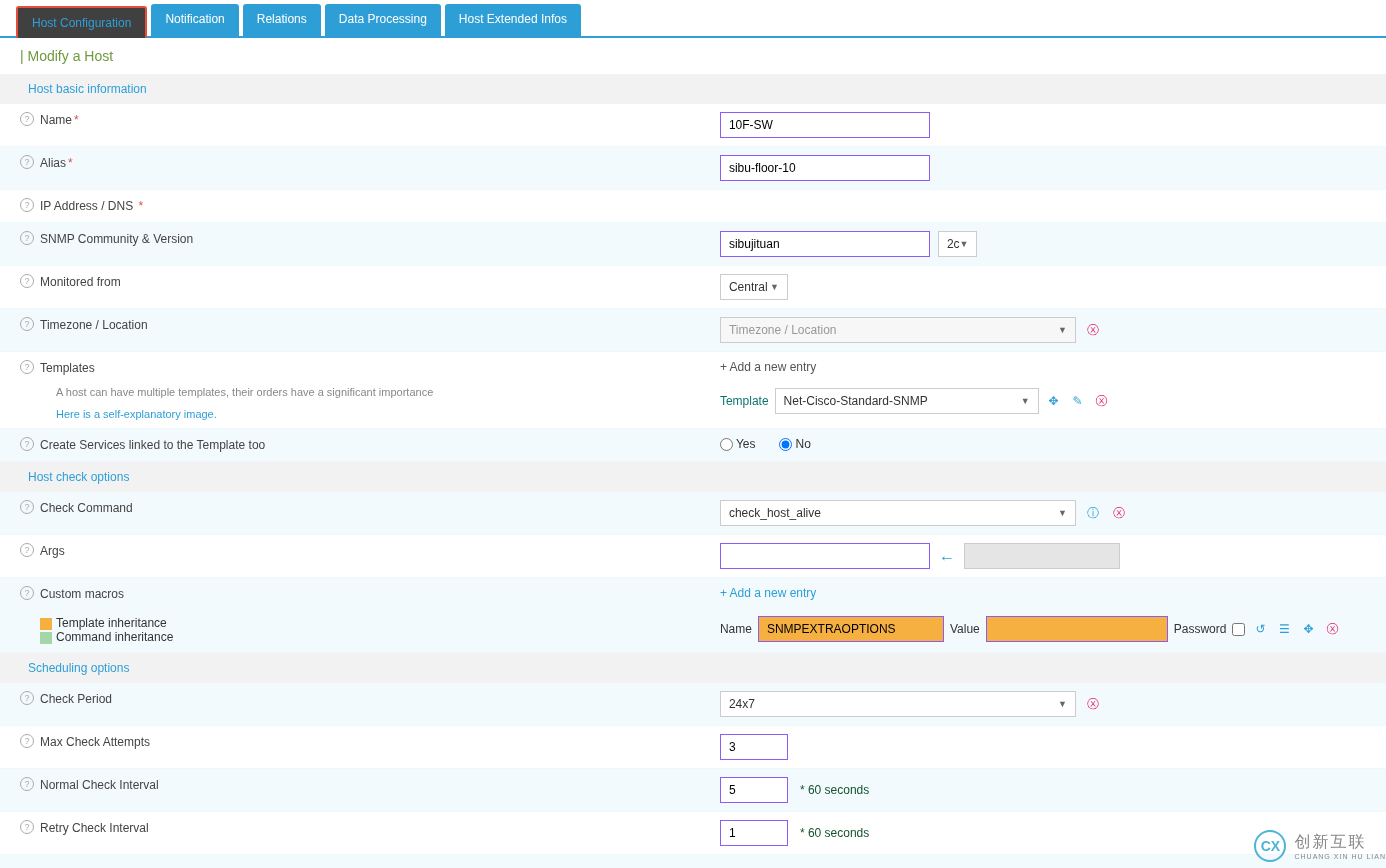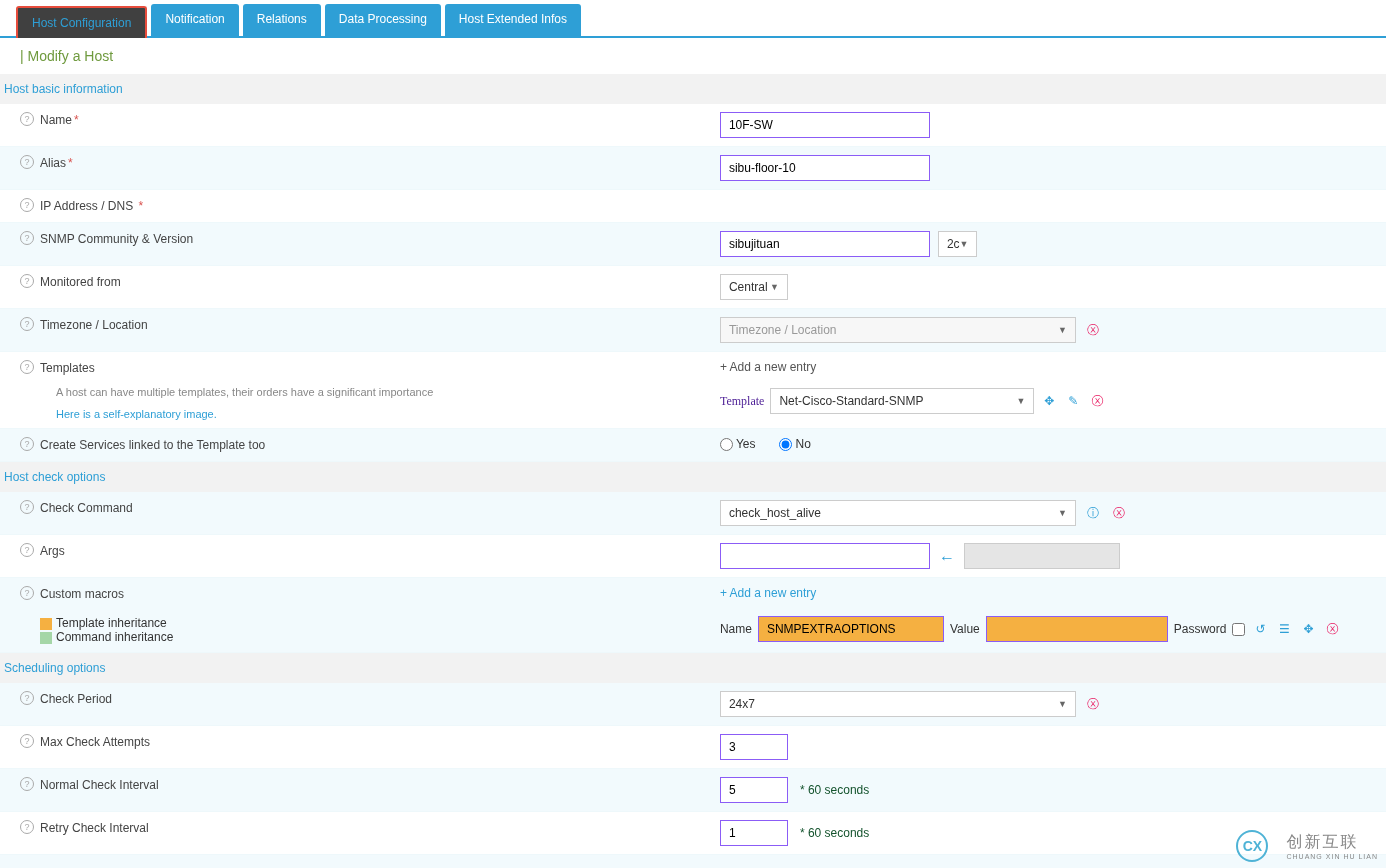--- a/index.html
+++ b/index.html
@@ -4,21 +4,21 @@
   <style>
     * { box-sizing: border-box; margin: 0; padding: 0; }
     body { font-family: Arial, sans-serif; font-size: 12px; color: #333; background: #fff; }
     
     .tabs { display: flex; gap: 4px; padding: 4px 16px 0; border-bottom: 2px solid #2e9fd6; }
     .tab { padding: 8px 14px; background: #2e9fd6; color: #fff; cursor: pointer; border-radius: 3px 3px 0 0; font-size: 12px; }
     .tab.active { background: #404040; color: #2e9fd6; border: 2px solid #e74c3c; border-bottom: none; position: relative; top: 2px; }
     
     .page-title { padding: 10px 20px; color: #6f9a3e; font-size: 14px; }
     
-    .section-header { padding: 8px 4px; color: #2e9fd6; font-size: 12px; background: #f2f2f2; }
+    .section-header { padding: 8px 28px; color: #2e9fd6; font-size: 12px; background: #f2f2f2; }
     
     .form-row { display: flex; align-items: flex-start; padding: 8px 20px; border-bottom: 1px solid #eef8fb; }
     .form-row:nth-child(odd) { background: #f2fafd; }
     .label-col { width: 52%; display: flex; align-items: flex-start; gap: 6px; }
     .field-col { flex: 1; display: flex; align-items: center; gap: 8px; flex-wrap: wrap; }
     
     .help-icon { display: inline-flex; justify-content: center; align-items: center; width: 14px; height: 14px; border: 1px solid #aaa; border-radius: 50%; color: #aaa; font-size: 9px; cursor: help; }
     .label-text { color: #444; line-height: 16px; }
     .required { color: #d9534f; margin-left: 2px; }
     .sub-text { color: #888; font-size: 11px; margin-top: 4px; margin-left: 36px; }
@@ -45,37 +45,37 @@
     .icon-move { color: #2e9fd6; }
     .icon-edit { color: #2e9fd6; }
     .icon-arrow-left { color: #2e9fd6; font-size: 16px; font-weight: bold; }
     .icon-reset-hist { color: #2e9fd6; }
     .icon-list { color: #2e9fd6; }
     
     .add-entry { color: #2e9fd6; cursor: pointer; font-size: 12px; }
     .add-entry.dark { color: #555; }
     
     .tmpl-row { display: flex; align-items: center; gap: 6px; margin-top: 6px; }
-    .tmpl-label { color: #4c1d95; font-family: Liberation Serif, serif; }
+    .tmpl-label { color: #0f766e; }
     .tmpl-select { width: 264px; }
     
     .macro-row { display: flex; align-items: center; gap: 6px; }
     .macro-input { background: #f5b041; border: 1px solid #e08e0b; }
     .macro-name { width: 186px; }
     .macro-value { width: 182px; }
     
     .swatch { display: inline-block; width: 12px; height: 12px; margin-right: 4px; vertical-align: middle; }
     .swatch-orange { background: #f5b041; }
     .swatch-green { background: #a5d6a7; }
     
     .disabled-box { background: #e5e5e5; border: 1px solid #ccc; width: 156px; height: 26px; }
     
     .suffix { color: #14532d; margin-left: 4px; }
     
-    .watermark { position: fixed; right: 8px; bottom: 6px; display: flex; align-items: center; gap: 18px; color: #888; }
+    .watermark { position: fixed; right: 0; bottom: 6px; display: flex; align-items: center; gap: 8px; color: #888; }
     .watermark-logo { width: 32px; height: 32px; border: 2px solid #4fb3d6; border-radius: 50%; display: flex; align-items: center; justify-content: center; color: #4fb3d6; font-weight: bold; font-size: 14px; }
     .watermark-text { font-size: 16px; letter-spacing: 2px; }
     .watermark-sub { font-size: 7px; letter-spacing: 1px; }
   </style>
 </head>
 <body>
 
 <div class="tabs">
   <div class="tab active">Host Configuration</div>
   <div class="tab">Notification</div>

